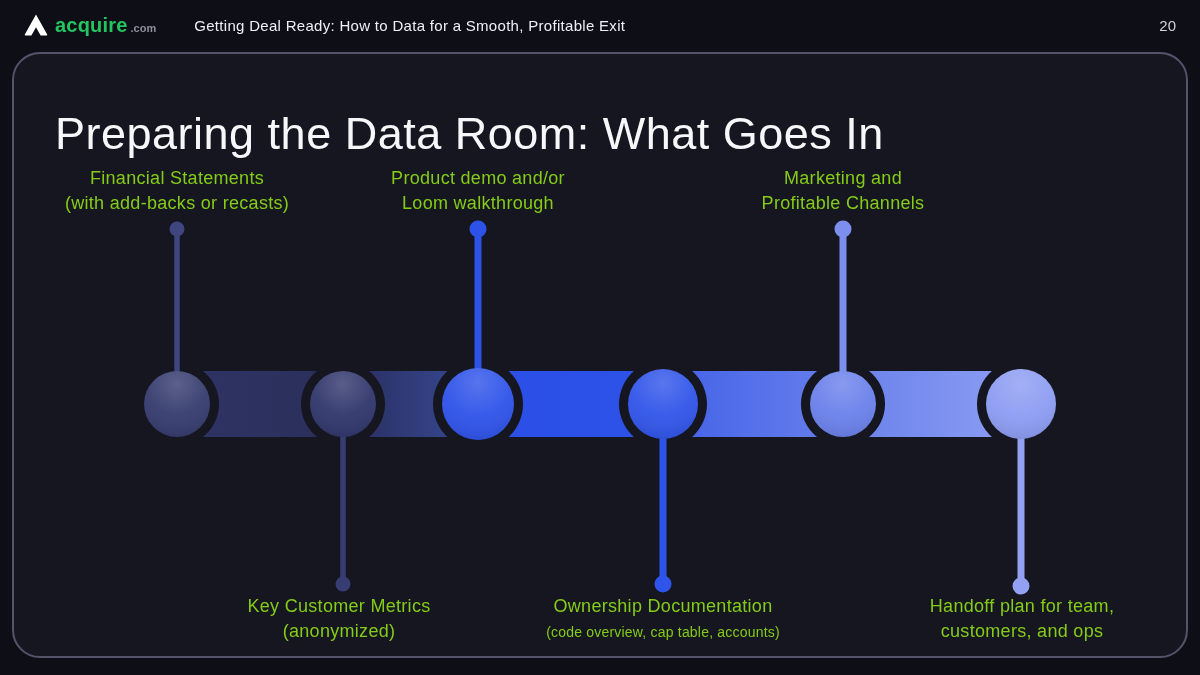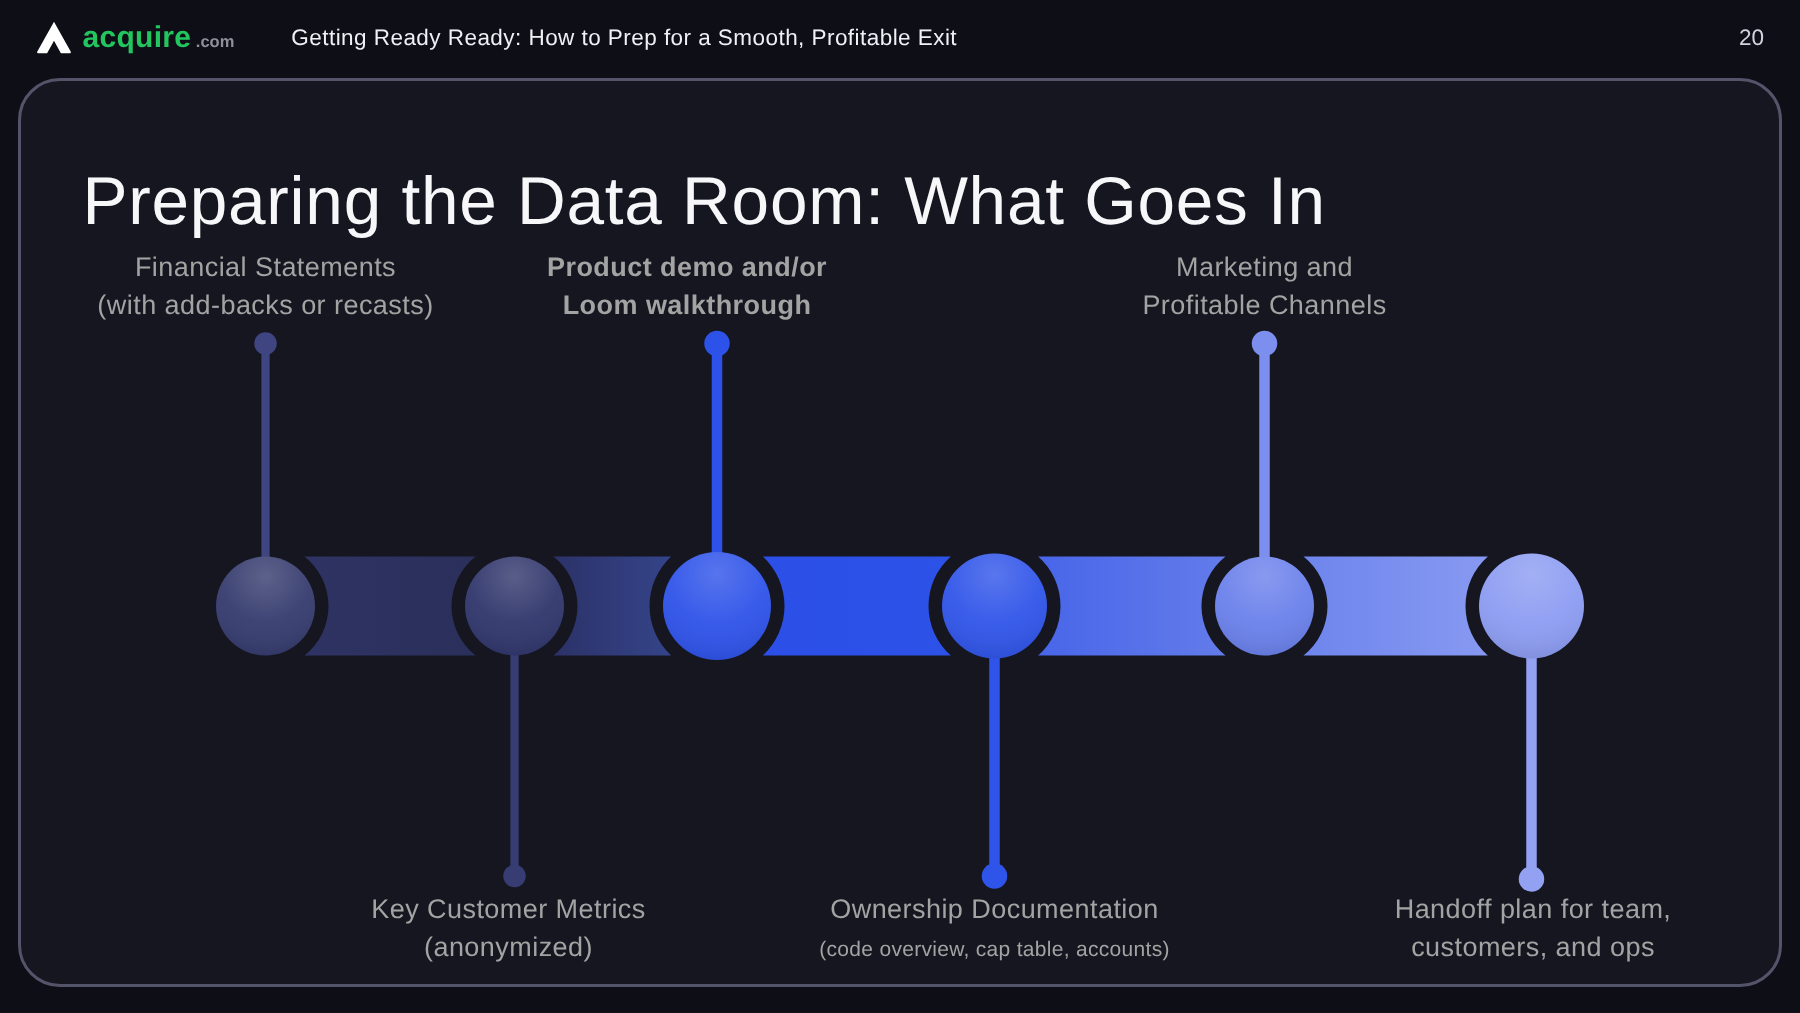--- a/index.html
+++ b/index.html
@@ -36,41 +36,41 @@
     position:absolute; left:55px; top:84px;
     color:#f7f7fa; font-size:45px; font-weight:500; letter-spacing:.5px;margin-top:24px;
   }
 
   
   .diagram { position:absolute; inset:0; }
   .diagram svg.timeline { position:absolute; left:0; top:0; }
 
   .lbl {
     position:absolute; transform:translateX(-50%);
-    text-align:center; color:#a3a3a3;
+    text-align:center; color:#84cc16;
     font-size:18px; line-height:25px; letter-spacing:.3px;
     white-space:nowrap;
   }
   .lbl .small { font-size:14px; letter-spacing:.2px; }
 </style>
 </head>
 <body>
 
 <div class="stage">
 
   <header class="topbar">
     <div class="brand">
       <svg width="24" height="22" viewBox="0 0 24 22">
         <path d="M12 0.5 L23.2 20.5 Q23.6 21.5 22.4 21.5 L16.6 21.5 L12 13.2 L7.4 21.5 L1.6 21.5 Q0.4 21.5 0.8 20.5 Z" fill="#ffffff"></path>
         <path d="M12 17.6 L14.2 21.5 L9.8 21.5 Z" fill="#0e0e17"></path>
       </svg>
       <span class="brand-name">acquire</span>
       <span class="brand-tld">.com</span>
     </div>
-    <div class="deck-title">Getting Ready Ready: How to Prep for a Smooth, Profitable Exit</div>
+    <div class="deck-title">Getting Deal Ready: How to Data for a Smooth, Profitable Exit</div>
     <div class="page-number">20</div>
   </header>
 
   <main class="slide"></main>
 
   <div class="diagram">
 
     <h1 class="slide-title">Preparing the Data Room: What Goes In</h1>
 
     <svg class="timeline" width="1200" height="675" viewBox="0 0 1200 675">
@@ -149,21 +149,21 @@
         <circle cx="1021" cy="404" r="35" fill="#8c9cf2"></circle>
         <circle cx="1021" cy="404" r="35" fill="url(#shine)"></circle>
       </g>
     </svg>
 
     <div class="lbl" style="left:177px; top:166px;">
       <span>Financial Statements</span><br>
       <span>(with add-backs or recasts)</span>
     </div>
 
-    <div class="lbl" style="left:458px; top:166px;font-weight:bold;">
+    <div class="lbl" style="left:478px; top:166px;">
       <span>Product demo and/or</span><br>
       <span>Loom walkthrough</span>
     </div>
 
     <div class="lbl" style="left:843px; top:166px;">
       <span>Marketing and</span><br>
       <span>Profitable Channels</span>
     </div>
 
     <div class="lbl" style="left:339px; top:594px;">

